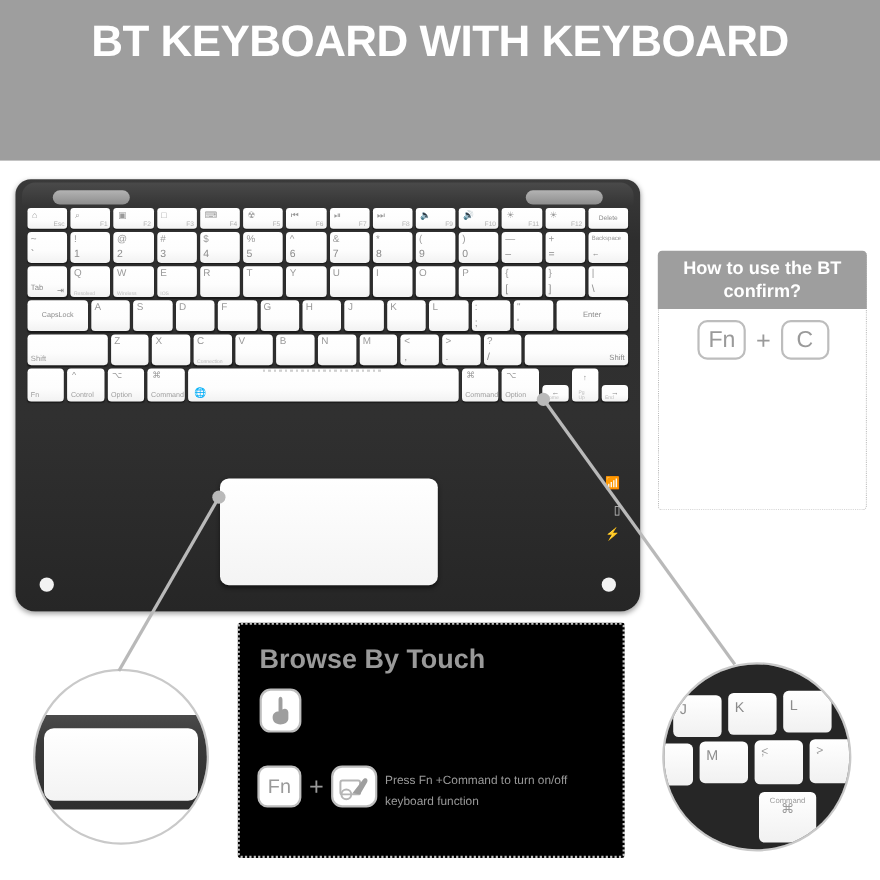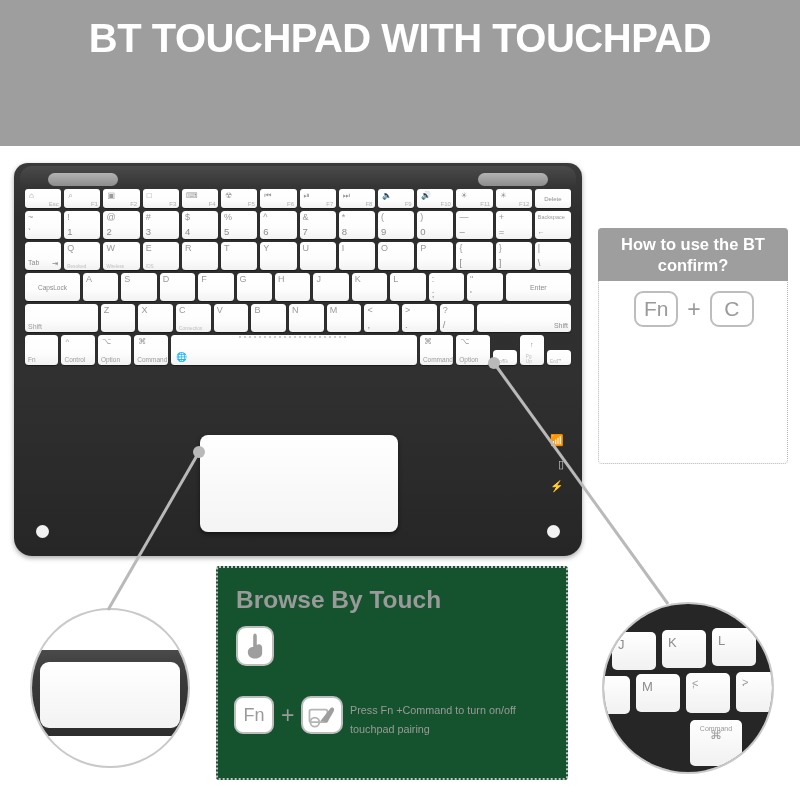--- a/index.html
+++ b/index.html
@@ -177,21 +177,21 @@
   .plus { color: #9a9a9a; font-size: 23px; font-weight: 300; }
   .card-how-text {
     position: absolute; left: 13px; top: 133px; width: 168px;
     font-size: 12.7px; line-height: 17.5px; color: #8f8f8f;
   }
 
   
   .card-browse {
     position: absolute; left: 216px; top: 566px;
     width: 352px; height: 214px;
-    background: #14532d;
+    background: #000000;
     border: 2px dotted #c4c4c4;
     border-radius: 3px;
   }
   .browse-title {
     position: absolute; left: 18px; top: 18px;
     font-size: 24.5px; font-weight: bold; color: #9a9a9a;
   }
   .icon-sq {
     border: 2px solid #bdbdbd; border-radius: 10px;
     background: #fff; position: relative;
@@ -245,21 +245,21 @@
 
   
   .callouts { position: absolute; left: 0; top: 0; width: 800px; height: 800px; pointer-events: none; }
 </style>
 </head>
 <body>
 
 <div id="page">
 
   <div class="header-band">
-    <div class="header-title">BT TOUCHPAD WITH TOUCHPAD</div>
+    <div class="header-title">BT KEYBOARD WITH KEYBOARD</div>
   </div>
 
   <div class="kb-wrap">
     <div class="kb-body">
       <div class="kb-top-lip">
         <div class="hinge left"></div>
         <div class="hinge right"></div>
       </div>
 
       <div class="rows">
@@ -597,21 +597,21 @@
       <div class="keycap md">Fn</div>
       <div class="plus">+</div>
       <div class="icon-sq hand-icon">
         <svg viewBox="0 0 42 38" width="100%" height="100%" aria-hidden="true">
           <rect x="7" y="13" width="20" height="14" rx="2" fill="none" stroke="#b5b5b5" stroke-width="2"></rect>
           <circle cx="13" cy="27" r="5" fill="none" stroke="#b5b5b5" stroke-width="2"></circle>
           <path d="M19 26 L30 12 C32 9,36 11,34 15 L27 27 Z" fill="#9e9e9e"></path>
         </svg>
       </div>
     </div>
-    <div class="browse-p2">Press Fn +Command to turn on/off touchpad pairing</div>
+    <div class="browse-p2">Press Fn +Command to turn on/off keyboard function</div>
   </div>
 
   <div class="mag mag-left">
     <div class="mag-pad-body">
       <div class="mag-pad-white"></div>
     </div>
   </div>
 
   <div class="mag mag-right">
     <div class="mag-kb">

